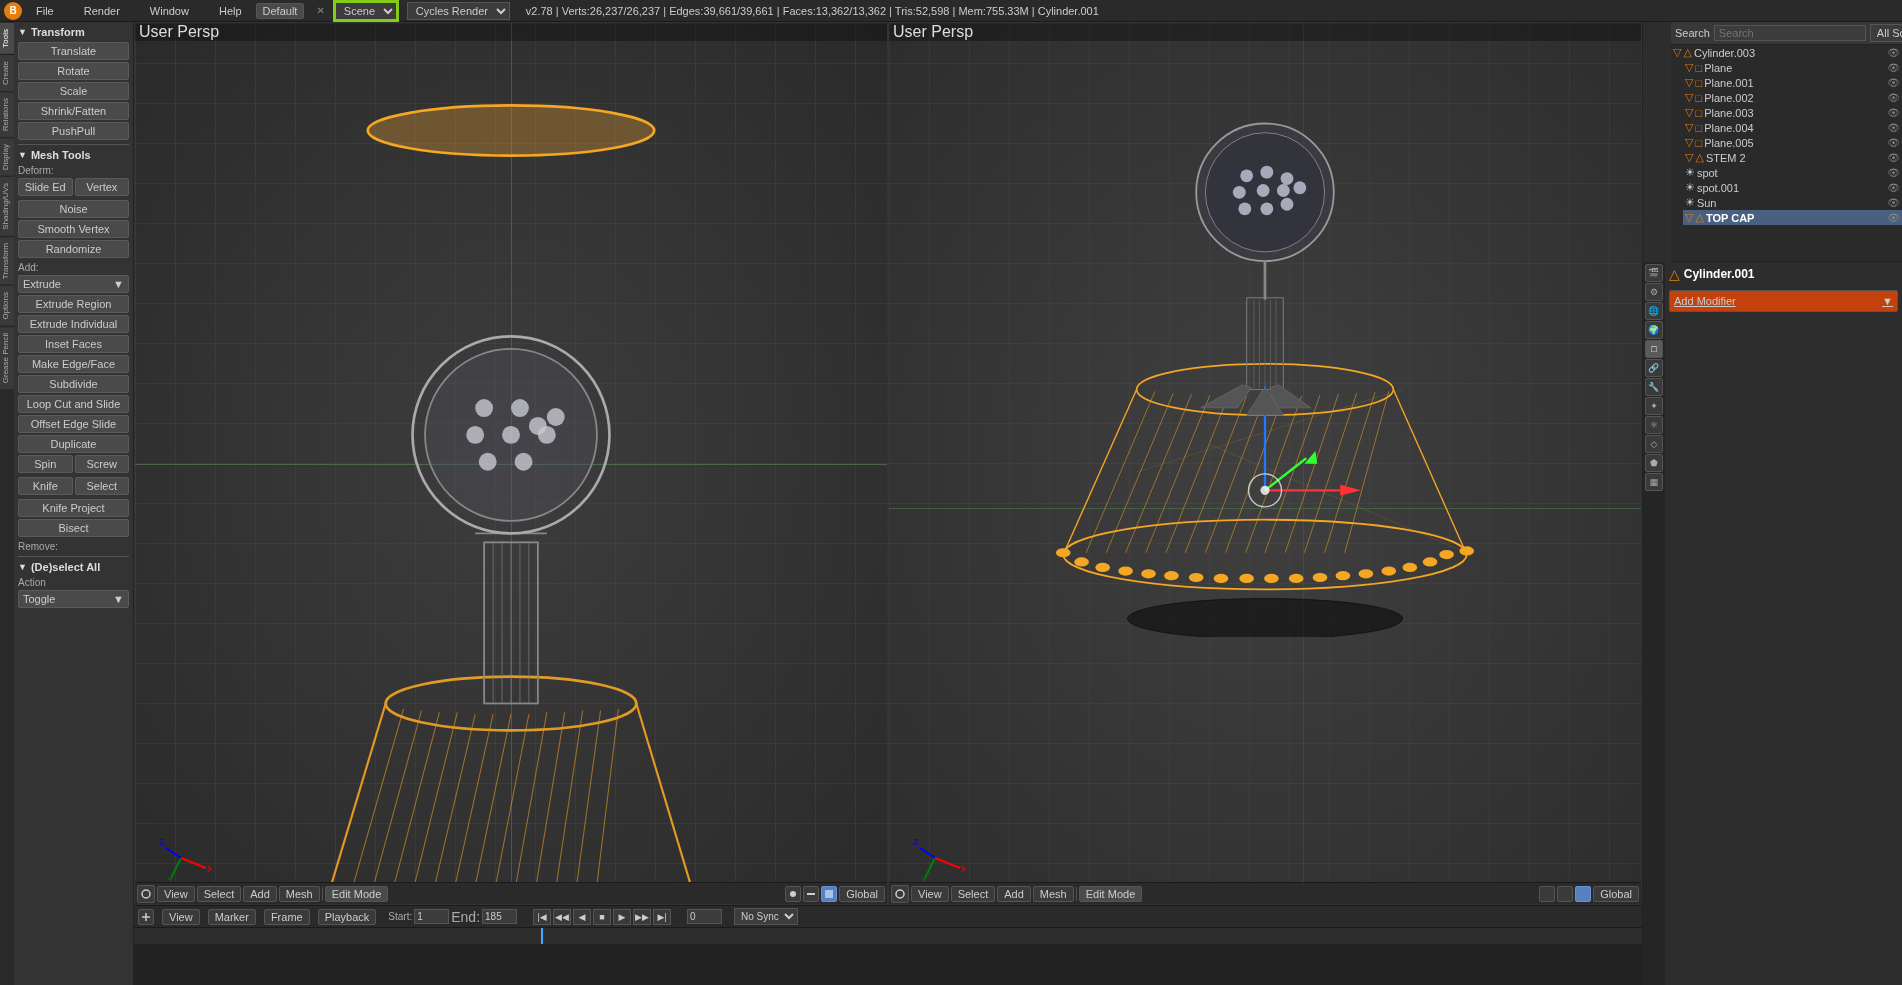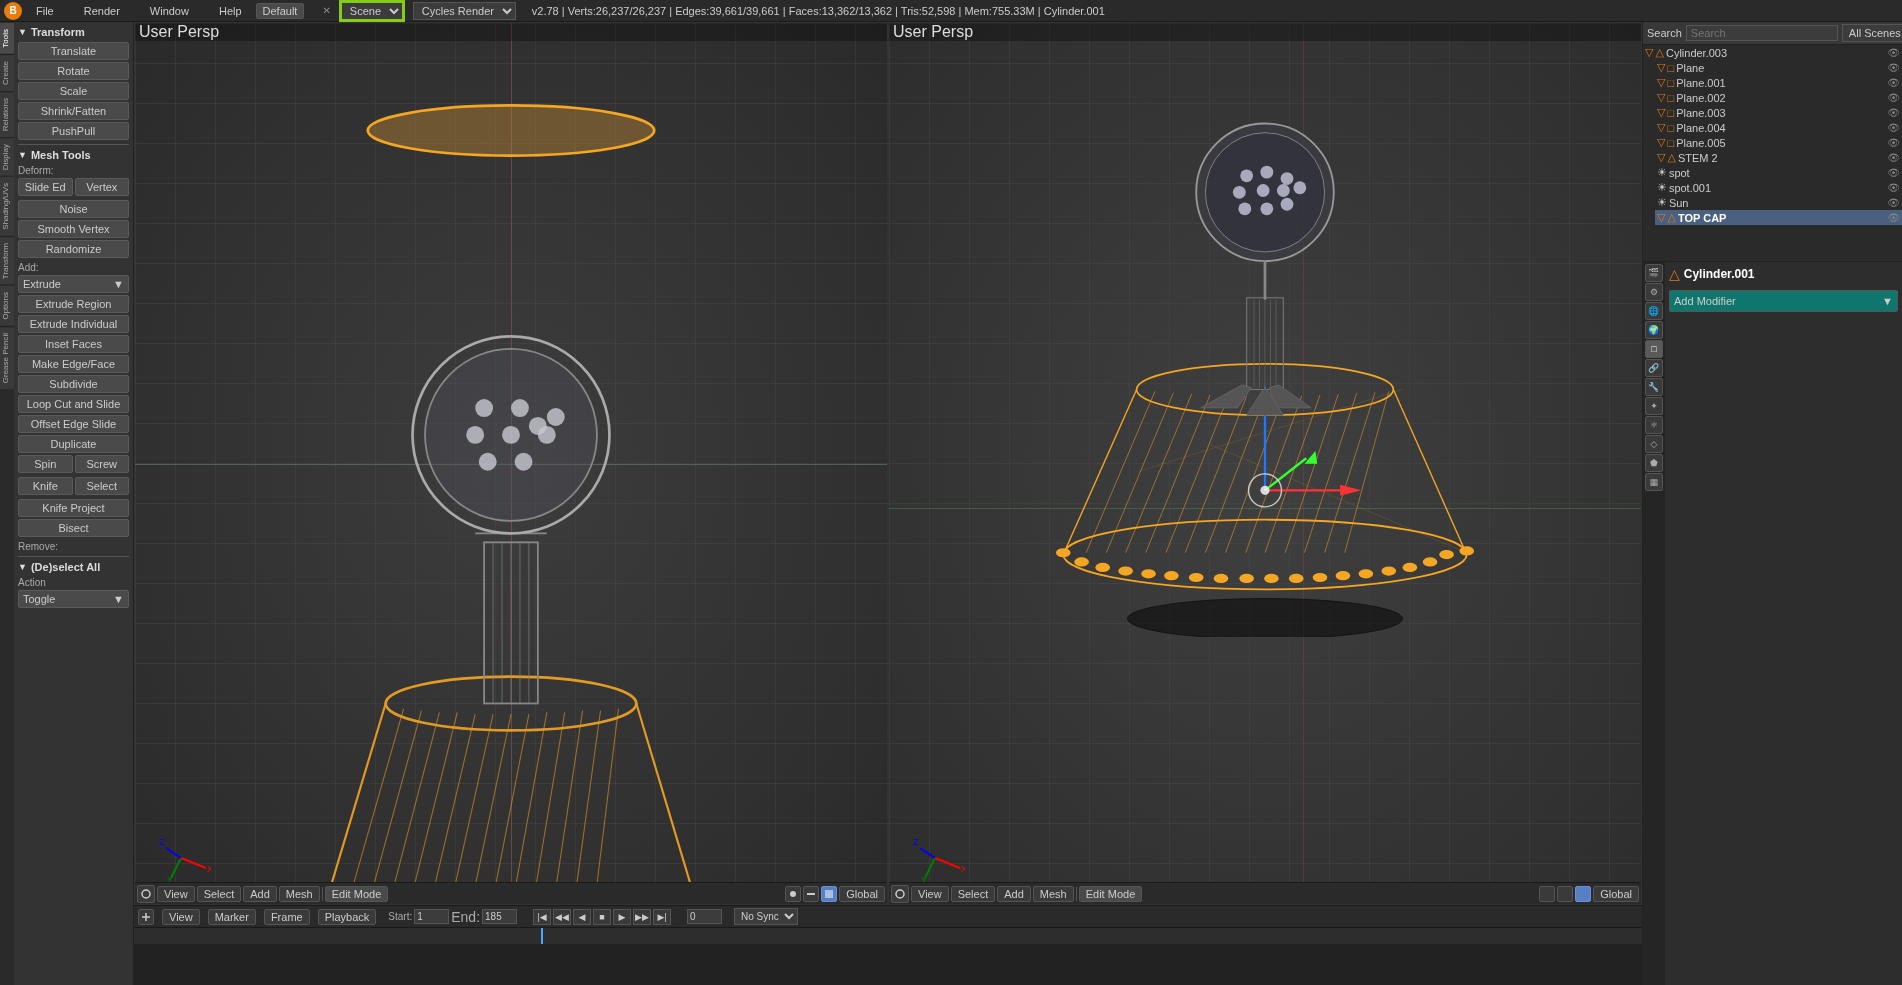--- a/index.html
+++ b/index.html
@@ -270,29 +270,30 @@
     .properties-panel {
       flex: 1;
       background: #2d2d2d;
       overflow-y: auto;
       padding: 4px;
     }
 
     .add-modifier-btn {
       width: 100%;
       padding: 4px;
-      background: #0f766e;
+      background: #c2410c;
       border: 1px solid #555;
       color: #ccc;
       font-size: 11px;
       cursor: pointer;
       border-radius: 2px;
       display: flex;
       justify-content: space-between;
       align-items: center;
+      text-decoration: underline;
     }
 
     
     .timeline {
       height: 80px;
       background: #252525;
       border-top: 1px solid #1a1a1a;
       display: flex;
       flex-direction: column;
       flex-shrink: 0;
@@ -352,21 +353,21 @@
   <div class="top-bar-logo">
     <span>B</span>
   </div>
   <div class="top-bar-menu">
     <span class="top-bar-menu-item">File</span>
     <span class="top-bar-menu-item">Render</span>
     <span class="top-bar-menu-item">Window</span>
     <span class="top-bar-menu-item">Help</span>
   </div>
 
-  <div style="display:flex;align-items:center;gap:18px;">
+  <div style="display:flex;align-items:center;gap:12px;">
     <button class="vt-btn" style="background:#4a4a4a;">Default</button>
     <span style="color:#888;font-size:10px;">✕</span>
   </div>
 
   <select class="scene-selector">
     <option>Scene</option>
   </select>
 
   <select class="render-engine-selector">
     <option>Cycles Render</option>
@@ -834,21 +835,21 @@
 
         <div style="position:absolute;top:0;bottom:0;width:2px;background:#4af;left:27%;"></div>
 
         <div style="position:absolute;top:16px;bottom:0;left:0;right:0;background:#222;"></div>
       </div>
     </div>
   </div>
 
   <div style="width:260px;background:#2d2d2d;display:flex;flex-direction:column;flex-shrink:0;border-left:1px solid #222;">
 
-    <div style="height:240px;border-bottom:1px solid #222;display:flex;flex-direction:column;overflow:hidden;">
+    <div style="height:240px;border-bottom:1px solid #222;display:flex;flex-direction:column;overflow:hidden;margin-left:28px;">
       <div class="outliner-header">
         <span style="font-size:11px;color:#ccc;">Search</span>
         <input type="text" style="flex: 1 1 0%; background: rgb(60, 60, 60); border: 1px solid rgb(85, 85, 85); color: rgb(204, 204, 204); font-size: 11px; padding: 1px 4px;" placeholder="Search">
         <select class="scene-dropdown">
           <option>All Scenes</option>
         </select>
       </div>
       <div style="flex:1;overflow-y:auto;background:#2a2a2a;">
 
         <div class="outliner-item">

